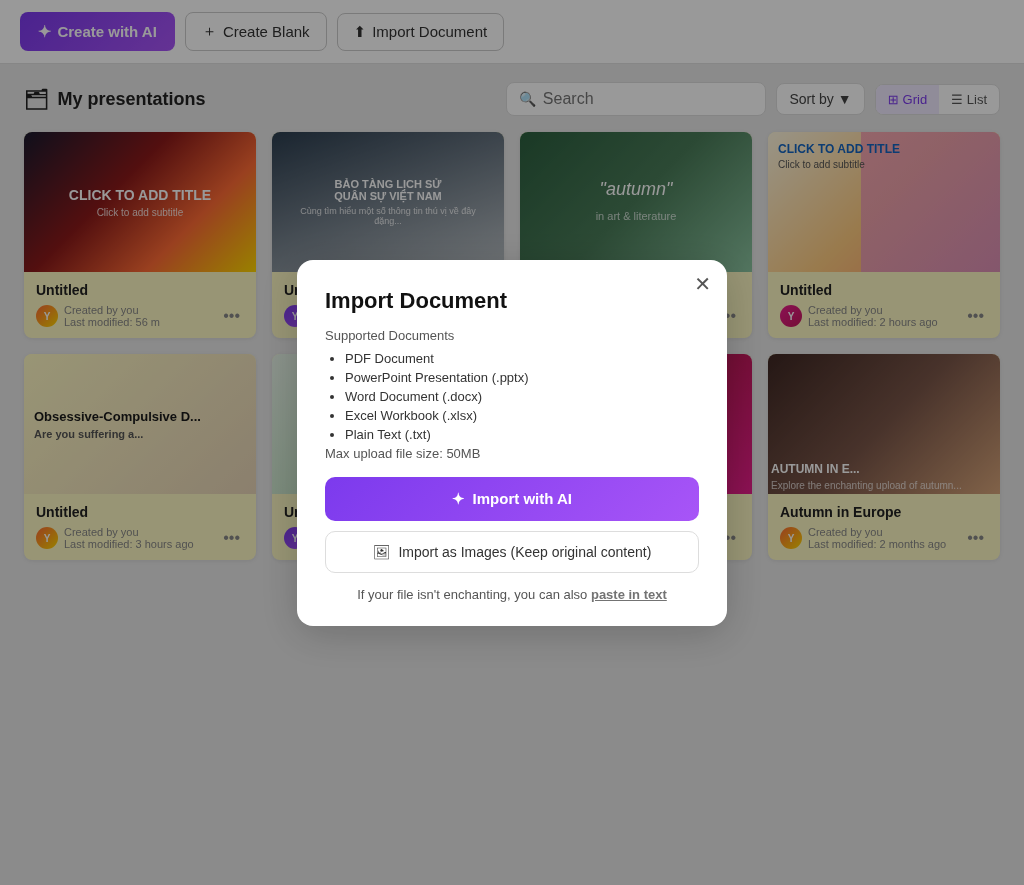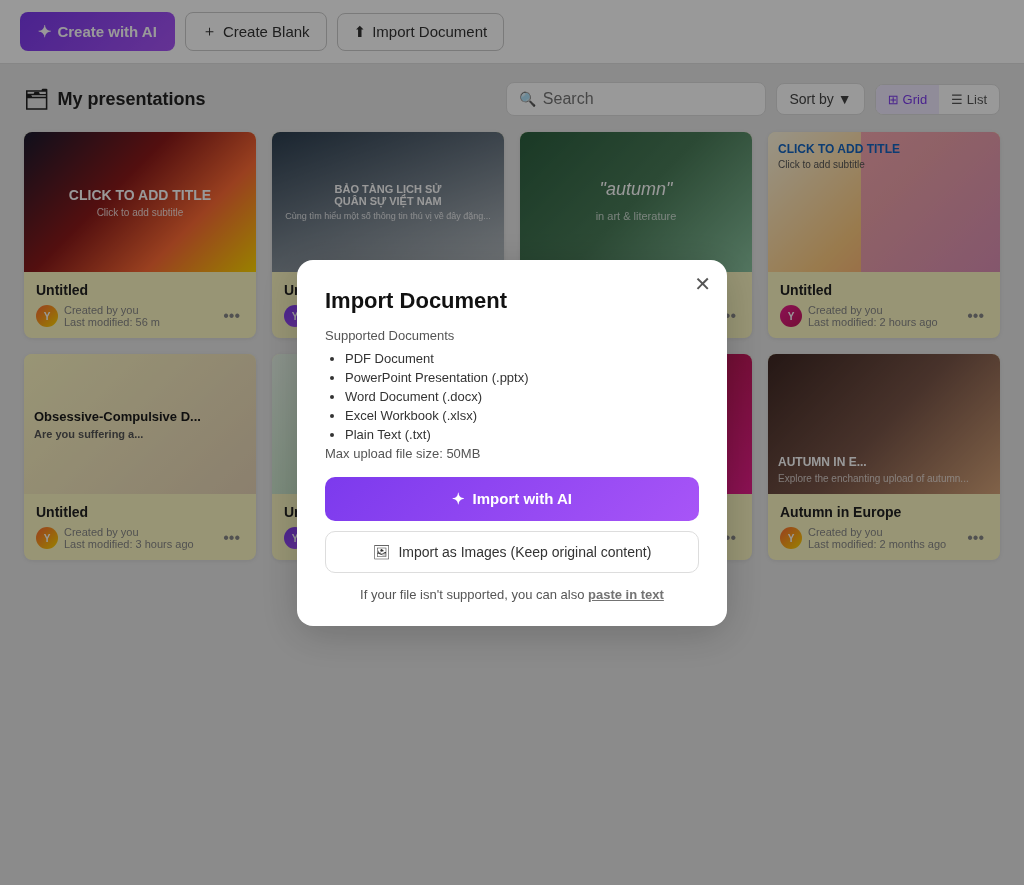--- a/index.html
+++ b/index.html
@@ -166,21 +166,21 @@
 
     .thumb-2 {
       background: linear-gradient(160deg, #2c3e50 0%, #bdc3c7 100%);
       height: 140px;
       display: flex;
       align-items: center;
       justify-content: center;
       color: white;
       font-size: 11px;
       text-align: center;
-      padding: 1px;
+      padding: 16px;
     }
     .thumb-2-inner { font-size: 11px; font-weight: 600; }
     .thumb-2-sub { font-size: 9px; margin-top: 4px; opacity: 0.8; }
 
     .thumb-3 {
       background: linear-gradient(135deg, #2c5f3f 0%, #4a7c59 50%, #8bc4a0 100%);
       height: 140px;
       display: flex;
       align-items: center;
       justify-content: center;
@@ -252,21 +252,21 @@
     }
     .thumb-7-inner { line-height: 1.4; }
     .thumb-7-sub { font-size: 10px; margin-top: 4px; opacity: 0.7; }
 
     .thumb-8 {
       background: linear-gradient(135deg, #3e2723 0%, #795548 50%, #d7a47a 100%);
       height: 140px;
       display: flex;
       align-items: flex-end;
       justify-content: flex-start;
-      padding: 10px;
+      padding: 3px;
       color: white;
     }
     .thumb-8-inner { font-size: 12px; font-weight: 700; }
 
     .pres-info {
       padding: 10px 12px;
     }
     .pres-name {
       font-size: 14px;
       font-weight: 600;
@@ -654,17 +654,17 @@
     <div class="max-size">Max upload file size: 50MB</div>
     <button class="btn-import-ai">
       <span>✦</span>
       <span>Import with AI</span>
     </button>
     <button class="btn-import-images">
       <span>🖼</span>
       <span>Import as Images (Keep original content)</span>
     </button>
     <div class="paste-text">
-      <span>If your file isn't supported, you can also </span>
+      <span>If your file isn't enchanting, you can also </span>
       <a>paste in text</a>
     </div>
   </div>
 </div>
 
 </body></html>

